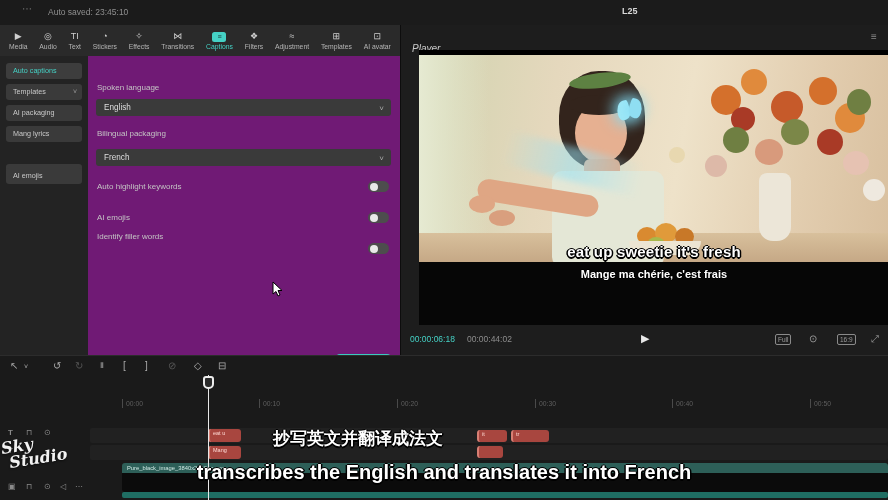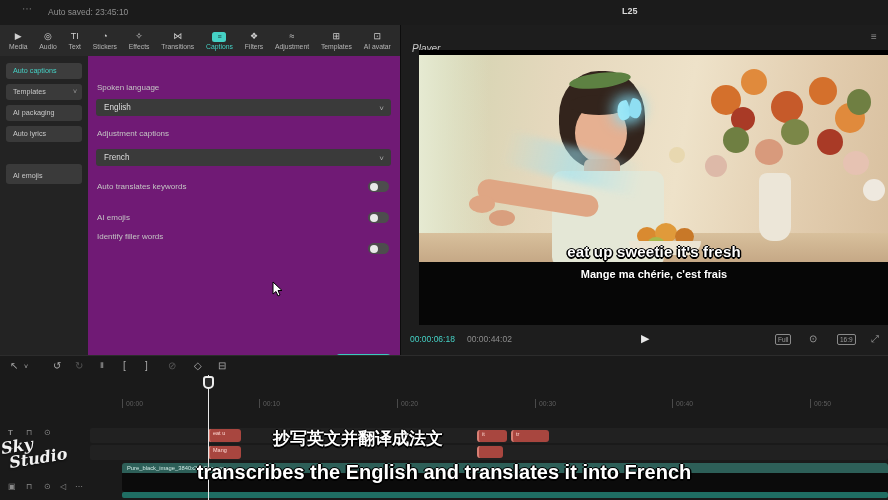--- a/index.html
+++ b/index.html
@@ -155,38 +155,38 @@
         </div>
     </div>
 
     <div id="sidebar" class="abs">
       <div class="abs sb-btn active" style="top:7px">Auto captions</div>
       <div class="abs sb-btn" style="top:28px">
         <span>Templates</span>
         <span class="sb-chev">˅</span>
       </div>
       <div class="abs sb-btn" style="top:49px">AI packaging</div>
-      <div class="abs sb-btn" style="top:70px">Auto lyrics</div>
+      <div class="abs sb-btn" style="top:70px">Mang lyrics</div>
       <div class="abs sb-btn" style="top:108px">Add captions</div>
       <div class="abs sb-btn" style="top:112px">AI emojis</div>
     </div>
 
     <div id="settings" class="abs">
       <div class="abs set-label" style="top:27px">Spoken language</div>
       <div class="abs dropdown" style="top:43px">
         <span>English</span>
         <span class="dd-chev">˅</span>
       </div>
-      <div class="abs set-label" style="top:73px">Adjustment captions</div>
+      <div class="abs set-label" style="top:73px">Bilingual packaging</div>
       <div class="abs dropdown" style="top:93px">
         <span>French</span>
         <span class="dd-chev">˅</span>
       </div>
 
-      <div class="abs set-label" style="top:126px">Auto translates keywords</div>
+      <div class="abs set-label" style="top:126px">Auto highlight keywords</div>
       <div class="abs toggle" style="left:280px; top:125px">
           <span class="knob"></span>
         </div>
 
       <div class="abs set-label" style="top:157px">AI emojis</div>
       <div class="abs toggle" style="left:280px; top:156px">
           <span class="knob"></span>
         </div>
 
       <div class="abs set-label" style="top:176px">Identify filler words</div>

